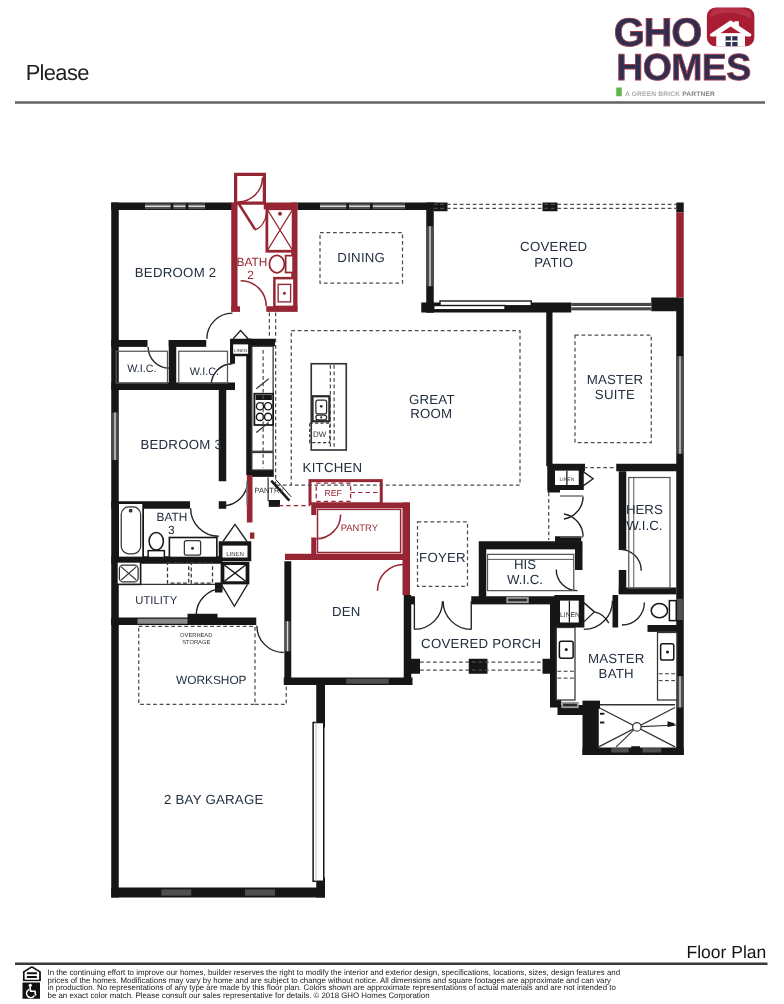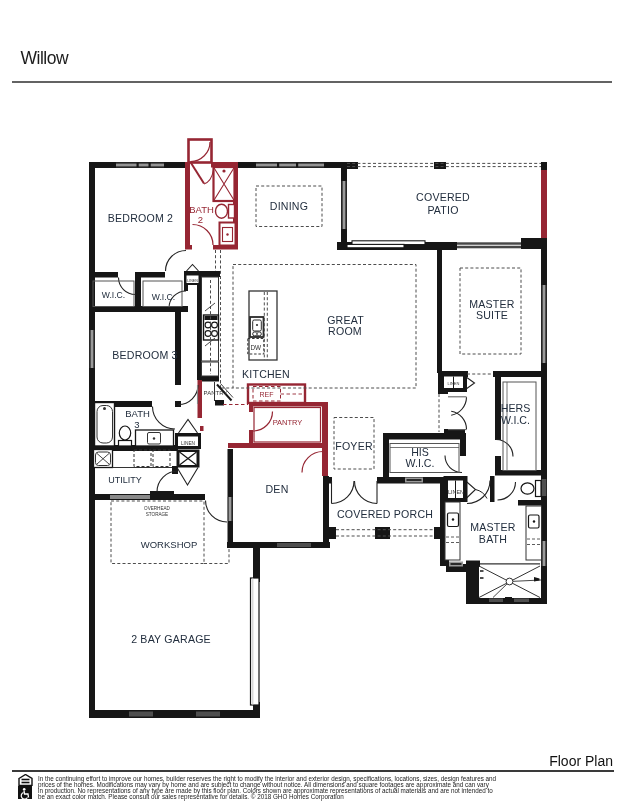--- a/index.html
+++ b/index.html
@@ -3,24 +3,48 @@
 <meta charset="utf-8">
 <style>
   html,body{margin:0;padding:0;background:#fff;}
   .page{position:relative;width:627px;height:803px;background:#fff;overflow:hidden;font-family:"Liberation Sans",sans-serif;}
   .abs{position:absolute;}
 </style>
 </head>
 <body>
 <div class="page">
 
-  <div class="abs" style="left:20.5px;top:47.5px;font-size:17.5px;letter-spacing:-0.5px;color:#1d1d1d;">Willow</div>
+  <div class="abs" style="left:20.5px;top:47.5px;font-size:17.5px;letter-spacing:-0.5px;color:#1d1d1d;">Please</div>
 
   <div class="abs" style="left:12px;top:81px;width:600px;height:2px;background:#636363;"></div>
 
+  <div class="abs" style="left:488px;top:4px;width:130px;height:78px;">
+    <svg width="130" height="78" viewBox="0 0 130 78">
+
+      <text x="3" y="33" font-family="Liberation Sans, sans-serif" font-size="32" font-weight="bold" fill="#2d2f4e" stroke="#a43a52" stroke-width="0.7" letter-spacing="-1">GHO</text>
+
+      <rect x="77.5" y="2" width="38" height="31" rx="7" fill="#a91d33"></rect>
+      <path d="M80 10 Q95 2 113 11 L113 6 Q110 3 104 2.5 L85 2.5 Q80 4 80 10 Z" fill="#c44057" opacity="0.55"></path>
+
+      <g>
+        <path d="M81 24 L96.5 13.5 L112 24 L109 24 L96.5 15.8 L84 24 Z" fill="#fff" stroke="#fff" stroke-width="2.2" stroke-linejoin="round"></path>
+        <rect x="99.5" y="13" width="3.6" height="5" fill="#fff"></rect>
+        <rect x="85" y="22.5" width="23" height="10.5" fill="#fff"></rect>
+        <rect x="92.5" y="25" width="9.5" height="8" fill="#2d2f4e"></rect>
+        <line x1="97.2" y1="25" x2="97.2" y2="33" stroke="#fff" stroke-width="1.1"></line>
+        <line x1="92.5" y1="29" x2="102" y2="29" stroke="#fff" stroke-width="1.1"></line>
+      </g>
+
+      <text x="5" y="60" font-family="Liberation Sans, sans-serif" font-size="30" font-weight="bold" fill="#2d2f4e" stroke="#a43a52" stroke-width="0.7" letter-spacing="-0.5">HOMES</text>
+
+      <rect x="5" y="66" width="4.4" height="7" fill="#62b546"></rect>
+
+      <text x="12" y="72.5" font-family="Liberation Sans, sans-serif" font-size="5.3" font-weight="bold" fill="#a7a9ac" letter-spacing="0.15">A GREEN BRICK <tspan fill="#808285">PARTNER</tspan></text>
+    </svg>
+  </div>
 
   <div class="abs" style="right:14px;top:753px;font-size:14px;color:#111;margin-left:44px;">Floor Plan</div>
 
   <div class="abs" style="left:12px;top:770px;width:602px;height:1.6px;background:#3a3a3a;"></div>
 
   <div class="abs" style="left:18px;top:772px;width:15px;height:12px;">
     <svg width="15" height="12" viewBox="0 0 15 12">
       <path d="M1 4.5 L7.5 0.5 L14 4.5 L14 11.5 L1 11.5 Z" fill="none" stroke="#111" stroke-width="1.4"></path>
       <line x1="3.5" y1="5.5" x2="11.5" y2="5.5" stroke="#111" stroke-width="1.6"></line>
       <line x1="3.5" y1="8.5" x2="11.5" y2="8.5" stroke="#111" stroke-width="1.6"></line>

